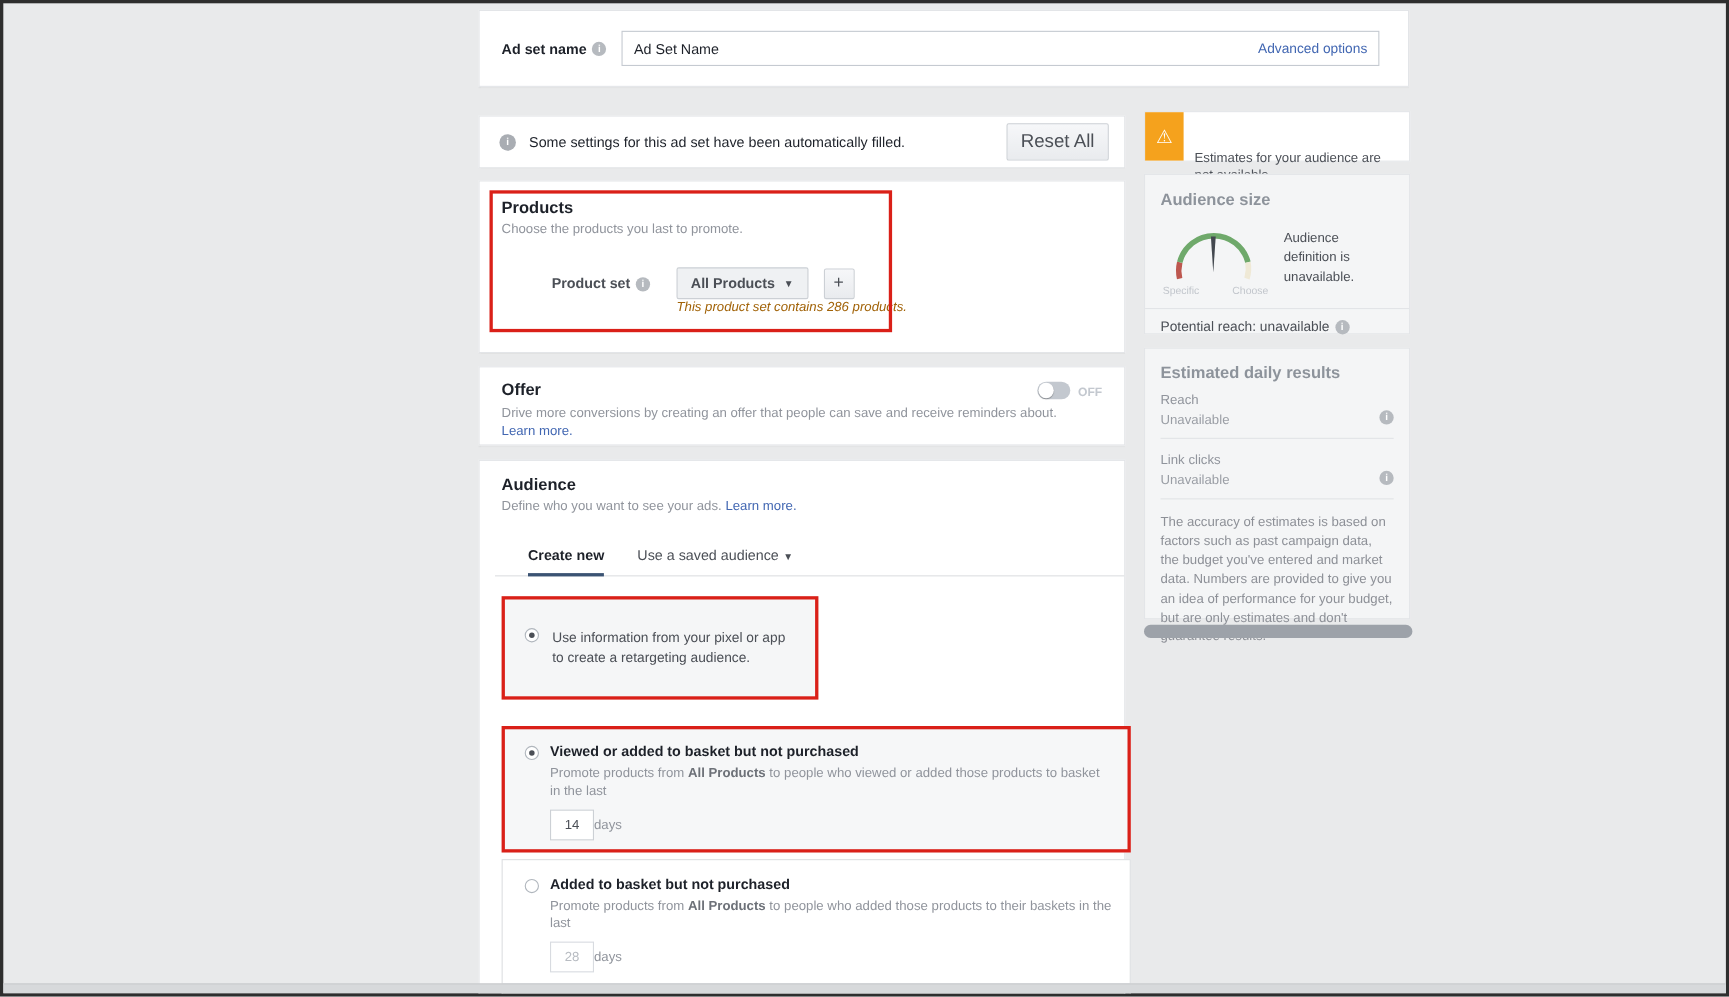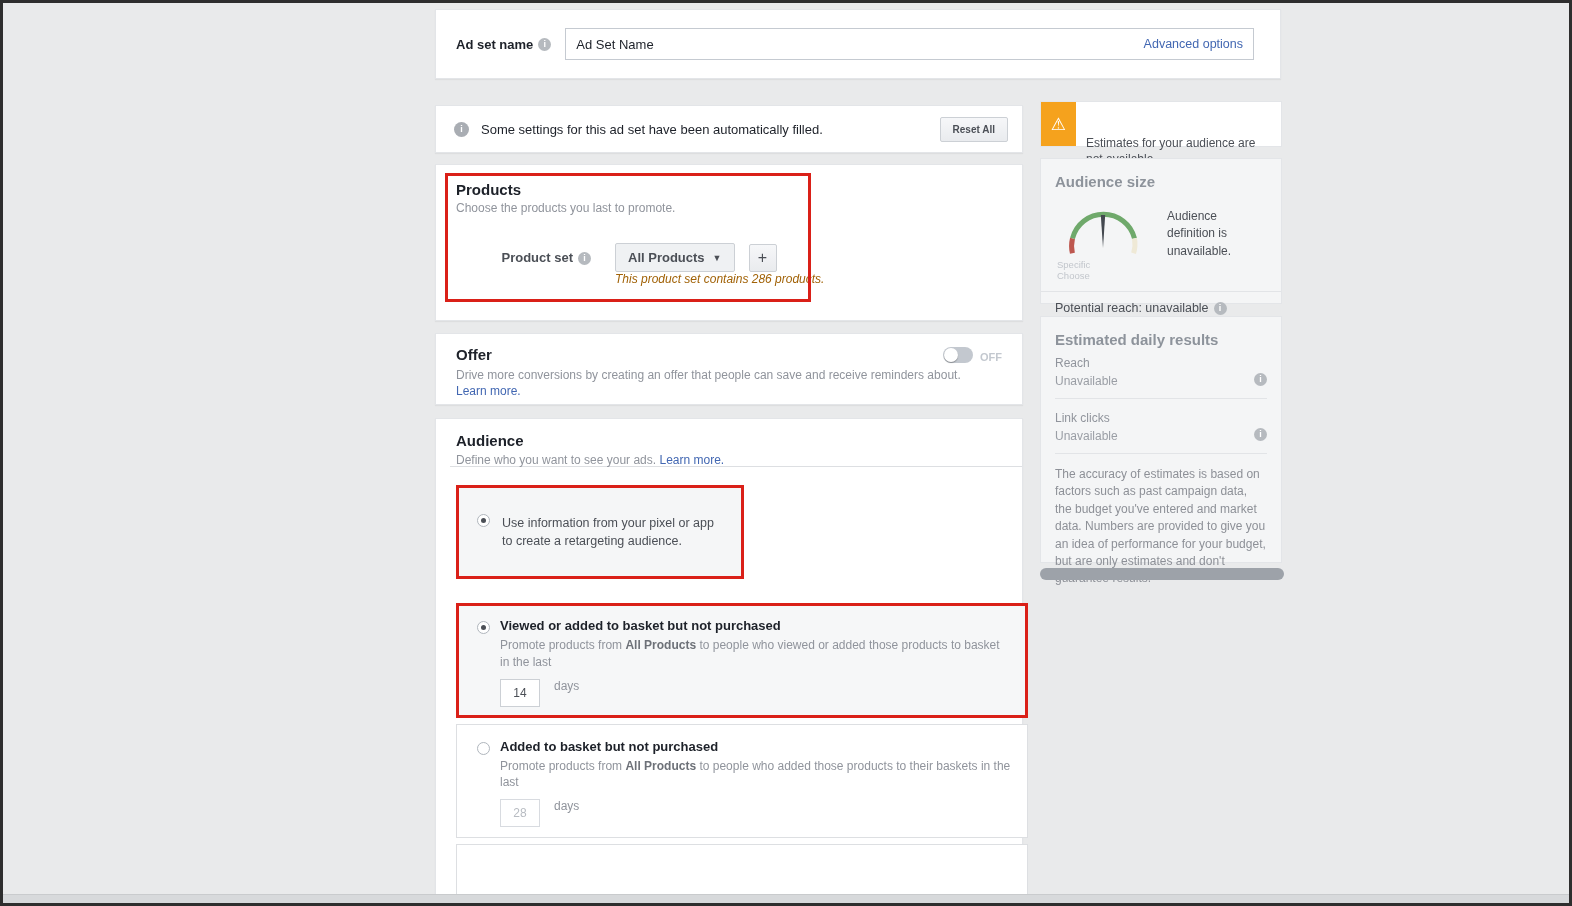--- a/index.html
+++ b/index.html
@@ -19,21 +19,21 @@
   .fake-input input { border:none; outline:none; flex:1; font:13px "Liberation Sans",sans-serif; color:#1d2129; background:transparent; }
   a.link { color:#4267b2; text-decoration:none; }
   .info-dot { display:inline-block; width:13px; height:13px; border-radius:50%; background:#b6babf;
               color:#fff; font-size:9px; line-height:13px; text-align:center; font-weight:bold;
               vertical-align:middle; margin-left:5px; flex:0 0 auto; }
 
   
   .banner-card { left:432px; top:102px; width:588px; height:48px; display:flex; align-items:center; padding:0 14px 0 18px; }
   .banner-msg { margin-left:12px; flex:1; }
   .btn { display:inline-block; background:linear-gradient(#f6f7f9,#e9ebee); border:1px solid #ccd0d5;
-         border-radius:2px; color:#4b4f56; font-weight:bold; font-size:10px; padding:6px 12px; cursor:pointer; }
+         border-radius:2px; color:#4b4f56; font-weight:normal; font-size:17px; padding:6px 12px; cursor:pointer; }
 
   
   .products-card { left:432px; top:161px; width:588px; height:157px; padding:16px 20px; }
   .sec-title { font-size:15px; font-weight:bold; color:#1d2129; }
   .sec-sub { font-size:12px; color:#90949c; margin-top:3px; }
   .red-box { position:absolute; border:3px solid #da2018; pointer-events:none; z-index:5; }
   .prod-row { display:flex; align-items:center; margin-top:28px; }
   .prod-label { width:135px; text-align:right; font-weight:bold; color:#4b4f56; font-size:13px; }
   .dropdown { display:flex; align-items:center; gap:8px; background:#eff1f3; border:1px solid #ccd0d5;
               border-radius:2px; font-weight:bold; color:#4b4f56; padding:6px 12px; margin-left:24px; cursor:pointer; }
@@ -67,34 +67,34 @@
   .type-opt { border:1px solid #dddfe2; background:#fff; display:flex; gap:12px; padding:28px 16px 28px 20px; font-size:12.5px; color:#4b4f56; line-height:1.45; }
   .type-opt.selected { background:#f5f6f7; border:3px solid #da2018; padding:26px 20px 26px 18px; }
   .type-opt-left { width:288px; height:94px; }
   .type-opt-right { width:259px; height:94px; align-items:flex-start; }
 
   .ret-opt { border:1px solid #dddfe2; background:#fff; display:flex; gap:10px; padding:14px 16px 10px 20px; margin-top:6px; width:572px; }
   .ret-opt.selected { background:#f6f7f8; border:3px solid #da2018; padding:12px 14px 8px 18px; }
   .ret-title { font-weight:bold; font-size:13px; color:#1d2129; }
   .ret-desc { font-size:12px; color:#90949c; margin-top:4px; line-height:1.4; }
   .ret-desc b { color:#6d7178; }
-  .days-row { display:flex; align-items:flex-start; gap:14px; margin-top:8px; font-size:12px; color:#90949c; }
+  .days-row { display:flex; align-items:center; margin-top:8px; font-size:12px; color:#90949c; }
   .days-input { width:40px; height:28px; border:1px solid #ccd0d5; text-align:center; font:12px "Liberation Sans",sans-serif; color:#4b4f56; outline:none; background:#fff; }
   .days-input.dim { color:#b8bcc2; border-color:#d8dbe0; }
 
   
   .warn-card { left:1037px; top:98px; width:242px; height:46px; display:flex; background:#fff; border:1px solid #e3e5e8; position:absolute; }
   .warn-icon-box { width:46px; background:#f5a21d; color:#fff; display:flex; align-items:center; justify-content:center; font-size:17px; }
   .warn-text { padding:7px 10px; font-size:12px; color:#4b4f56; line-height:1.3;margin-top:27px; }
 
   .audsize-panel { left:1037px; top:155px; width:242px; height:146px; padding:14px 14px 0 14px; }
   .panel-title { font-size:15px; font-weight:bold; color:#8d939b; }
   .gauge-row { display:flex; margin-top:12px; }
   .gauge-wrap { width:100px; }
-  .gauge-labels { display:flex; justify-content:space-between; font-size:9.5px; color:#c2c6cc; margin-top:-2px; padding:0 2px;flex-direction:column; }
+  .gauge-labels { display:flex; justify-content:space-between; font-size:9.5px; color:#c2c6cc; margin-top:-2px; padding:0 2px; }
   .gauge-status { flex:1; font-size:12px; color:#4b4f56; line-height:1.45; padding-left:12px; padding-top:6px; }
   .reach-row { border-top:1px solid #e2e4e7; margin:10px -14px 0 -14px; padding:9px 14px 0 14px; font-size:12.5px; color:#4b4f56; }
 
   .est-panel { left:1037px; top:313px; width:242px; height:247px; padding:14px 14px 0 14px; }
   .metric { position:relative; margin-top:8px; padding-bottom:10px; border-bottom:1px solid #e2e4e7; }
   .metric .m-label { font-size:12px; color:#90949c; }
   .metric .m-value { font-size:12px; color:#9a9ea5; margin-top:4px; }
   .metric .info-dot { position:absolute; right:0; bottom:12px; margin-left:0; }
   .metric + .metric { margin-top:12px; }
   .disclaimer { font-size:12px; color:#8d9097; line-height:1.45; margin-top:12px; }
@@ -154,20 +154,26 @@
     </div>
   </div>
 
   <div class="card audience-card">
     <div class="sec-title">Audience</div>
     <div class="aud-sub">
       <span>Define who you want to see your ads.</span>
       <a class="link" href="#">Learn more.</a>
     </div>
 
+    <div class="tabs">
+      <div class="tab active">Create new</div>
+      <div class="tab">
+        <span>Use a saved audience</span><span class="caret">▼</span>
+      </div>
+    </div>
     <div class="tabs-divider"></div>
 
     <div class="type-row">
       <div class="type-opt type-opt-left selected">
         <span class="radio checked"></span>
         <span>Use information from your pixel or app to create a retargeting audience.</span>
       </div>
     </div>
 
     <div class="ret-opt selected" style="margin-top:24px;">

